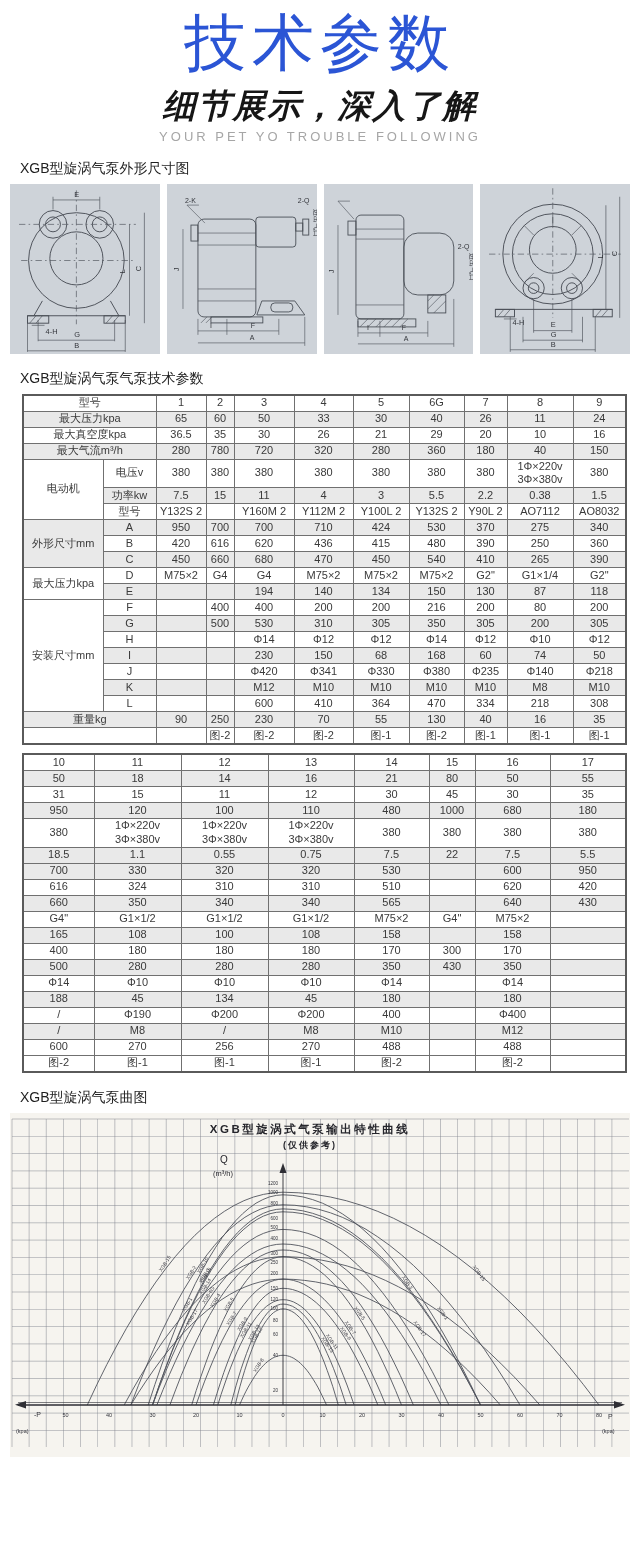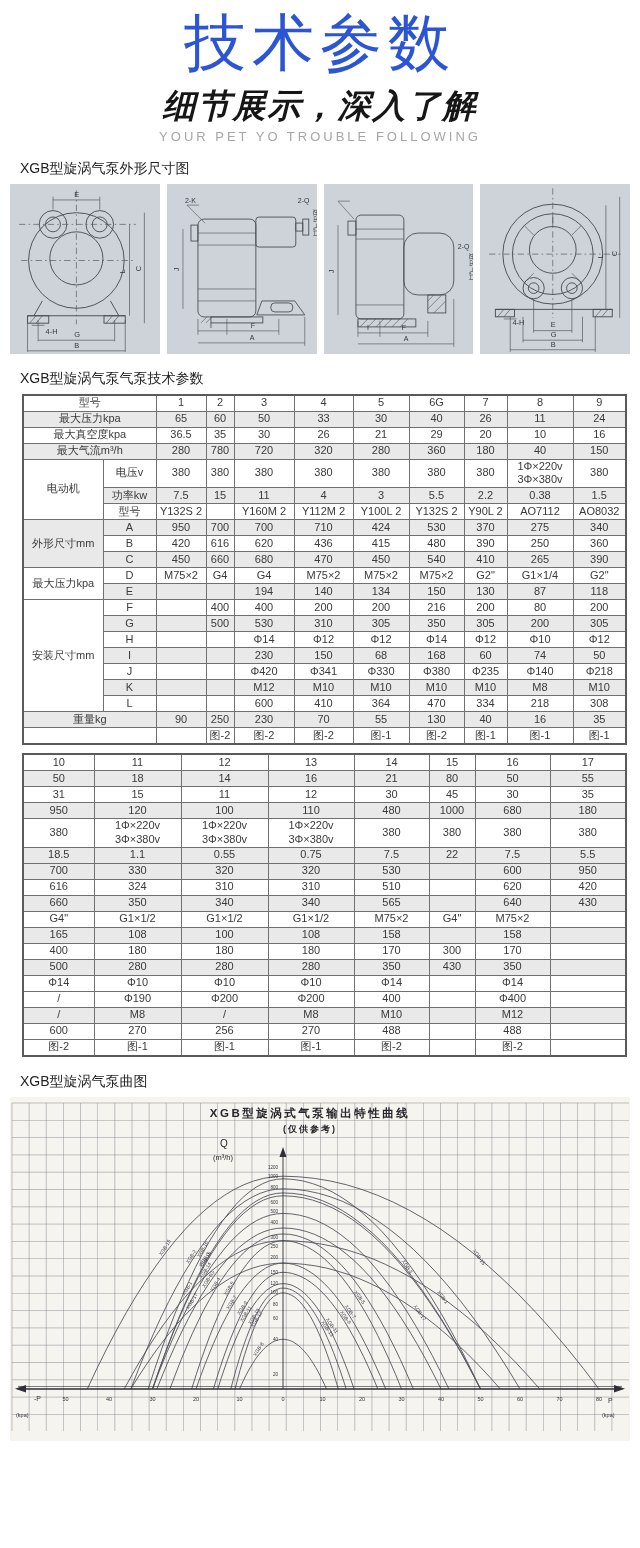--- a/index.html
+++ b/index.html
@@ -602,20 +602,30 @@
         <td></td>
       </tr>
       <tr>
         <td>Φ14</td>
         <td>Φ10</td>
         <td>Φ10</td>
         <td>Φ10</td>
         <td>Φ14</td>
         <td></td>
         <td>Φ14</td>
+        <td></td>
+      </tr>
+      <tr class="shade">
+        <td>188</td>
+        <td>45</td>
+        <td>134</td>
+        <td>45</td>
+        <td>180</td>
+        <td></td>
+        <td>180</td>
         <td></td>
       </tr>
       <tr>
         <td>/</td>
         <td>Φ190</td>
         <td>Φ200</td>
         <td>Φ200</td>
         <td>400</td>
         <td></td>
         <td>Φ400</td>

